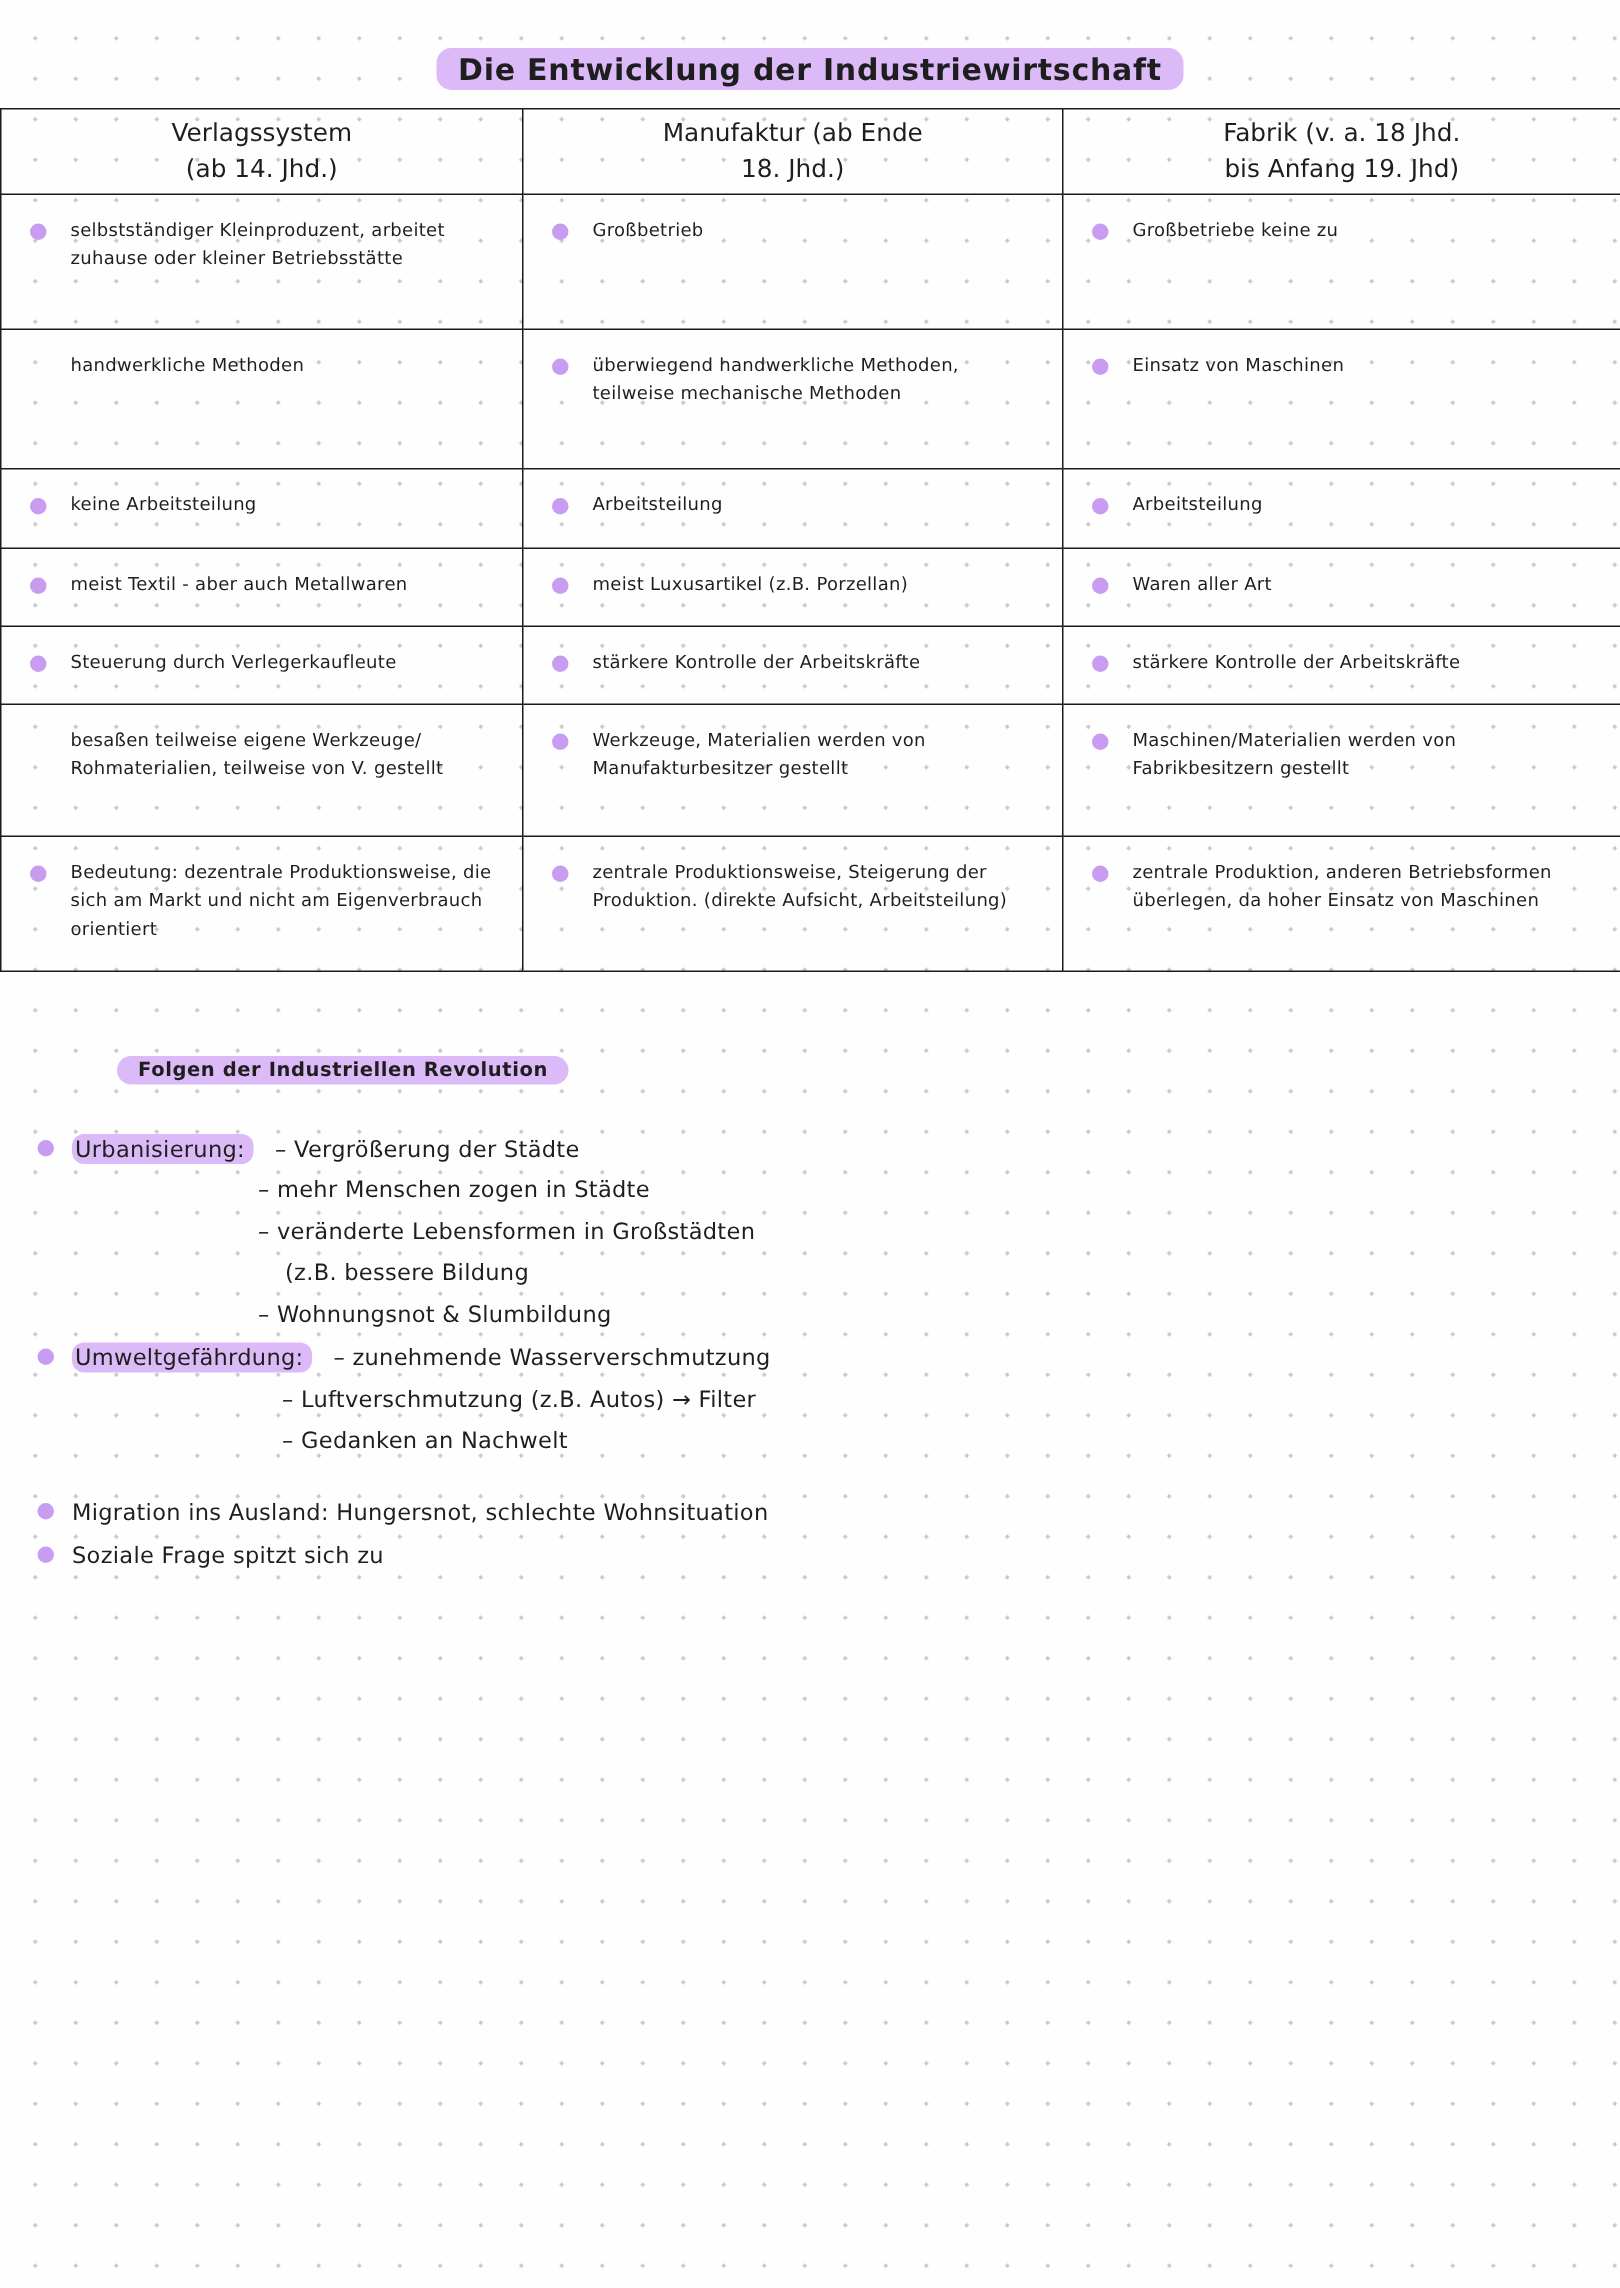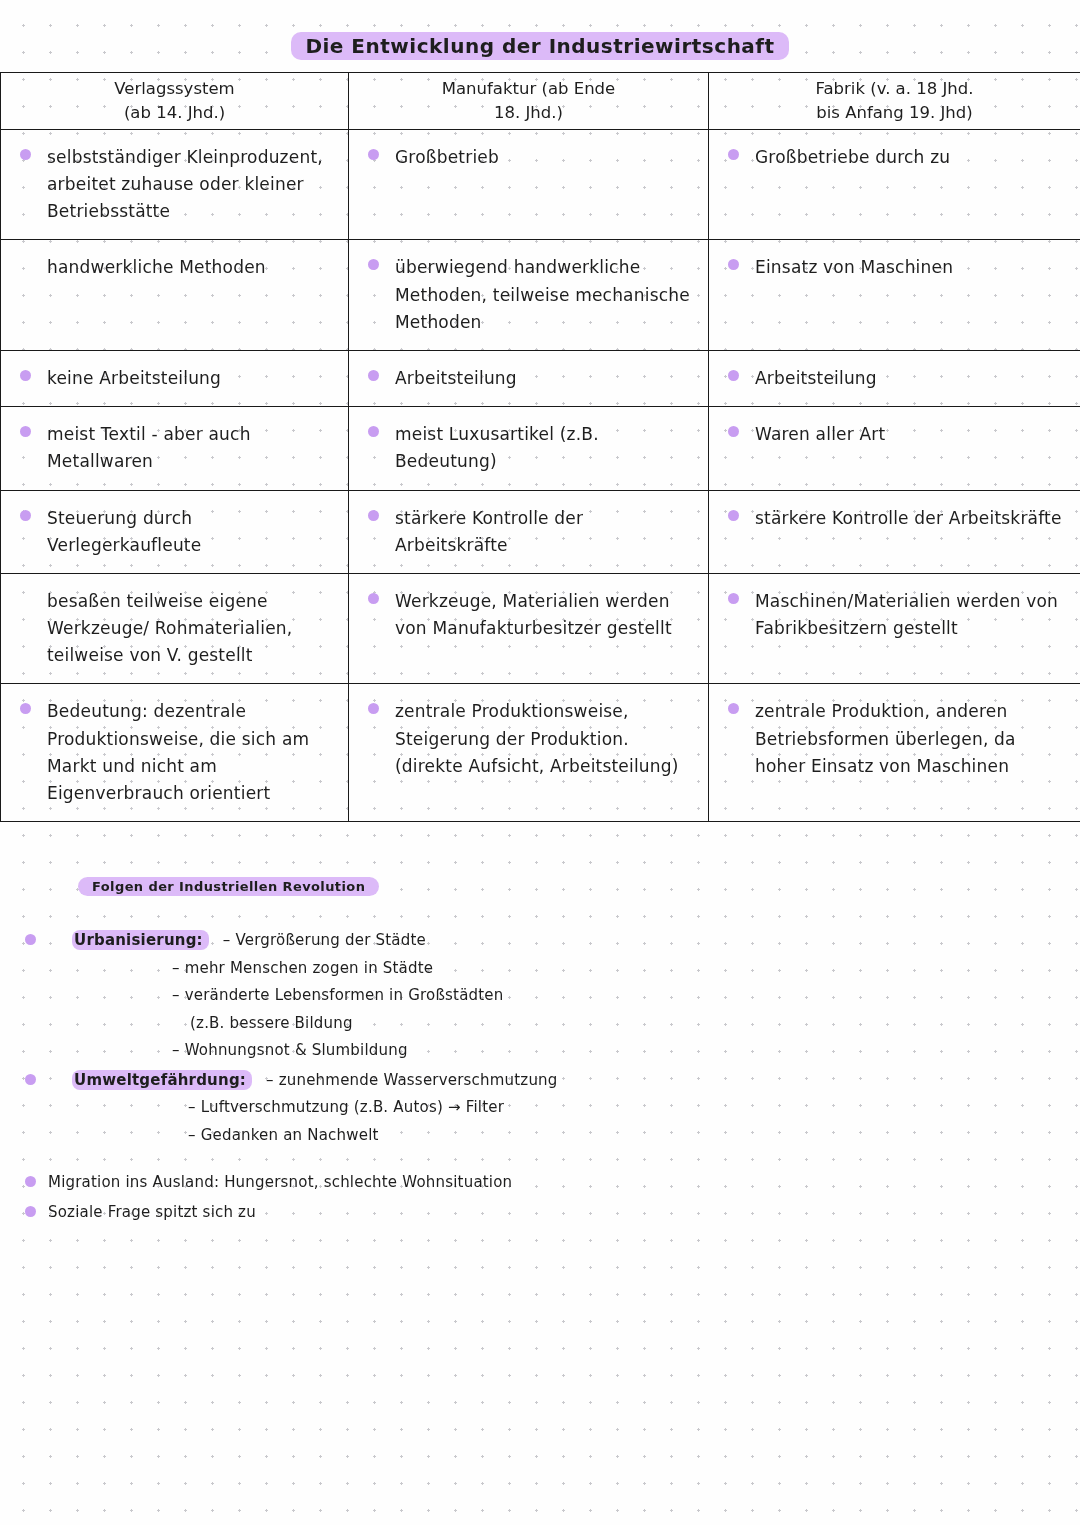--- a/index.html
+++ b/index.html
@@ -49,21 +49,21 @@
     height: 56px;
     text-align: center;
     font-weight: normal;
     font-size: 16.5px;
     line-height: 1.45;
     padding: 4px 4px;
   }
   table.cmp td {
     position: relative;
     padding: 14px 18px 14px 46px;
-    font-size: 17px;
+    font-size: 12px;
     line-height: 1.6;
     letter-spacing: 0.2px;
   }
   td .dot {
     position: absolute;
     left: 19px; top: 19px;
     width: 11px; height: 11px;
     border-radius: 50%;
     background: #c89df1;
   }
@@ -90,22 +90,21 @@
     left: 25px; top: 7px;
     width: 11px; height: 11px;
     border-radius: 50%;
     background: #c89df1;
   }
   .fline { line-height: 27.5px; }
   .hl-label {
     background: #dcbaf8;
     border-radius: 8px;
     padding: 1px 6px 1px 2px;
-    font-weight: bold;
-    margin-left: 24px;
+    font-weight: normal;
   }
   .dashline::before { content: "\2013\00a0 "; }
   .firstline-gap { margin-left: 14px; }
   .sub-urban { margin-left: 124px; }
   .sub-urban-cont { margin-left: 142px; }
   .sub-umwelt { margin-left: 140px; }
   .plain { line-height: 27.5px; }
   .mt4 { margin-top: 20px; }
 </style>
 </head>
@@ -136,35 +135,35 @@
         <th>
           <div>Fabrik (v. a. 18 Jhd.</div>
           <div>bis Anfang 19. Jhd)</div>
         </th>
       </tr>
     </thead>
     <tbody>
       <tr class="r1">
         <td><span class="dot"></span><span>selbstständiger Kleinproduzent, arbeitet zuhause oder kleiner Betriebsstätte</span></td>
         <td><span class="dot"></span><span>Großbetrieb</span></td>
-        <td><span class="dot"></span><span>Großbetriebe durch zu</span></td>
+        <td><span class="dot"></span><span>Großbetriebe keine zu</span></td>
       </tr>
       <tr class="r2">
         <td class="nodot"><span>handwerkliche Methoden</span></td>
         <td><span class="dot"></span><span>überwiegend handwerkliche Methoden, teilweise mechanische Methoden</span></td>
         <td><span class="dot"></span><span>Einsatz von Maschinen</span></td>
       </tr>
       <tr class="r3">
         <td><span class="dot"></span><span>keine Arbeitsteilung</span></td>
         <td><span class="dot"></span><span>Arbeitsteilung</span></td>
         <td><span class="dot"></span><span>Arbeitsteilung</span></td>
       </tr>
       <tr class="r4">
         <td><span class="dot"></span><span>meist Textil - aber auch Metallwaren</span></td>
-        <td><span class="dot"></span><span>meist Luxusartikel (z.B. Bedeutung)</span></td>
+        <td><span class="dot"></span><span>meist Luxusartikel (z.B. Porzellan)</span></td>
         <td><span class="dot"></span><span>Waren aller Art</span></td>
       </tr>
       <tr class="r5">
         <td><span class="dot"></span><span>Steuerung durch Verlegerkaufleute</span></td>
         <td><span class="dot"></span><span>stärkere Kontrolle der Arbeitskräfte</span></td>
         <td><span class="dot"></span><span>stärkere Kontrolle der Arbeitskräfte</span></td>
       </tr>
       <tr class="r6">
         <td class="nodot"><span>besaßen teilweise eigene Werkzeuge/ Rohmaterialien, teilweise von V. gestellt</span></td>
         <td><span class="dot"></span><span>Werkzeuge, Materialien werden von Manufakturbesitzer gestellt</span></td>

